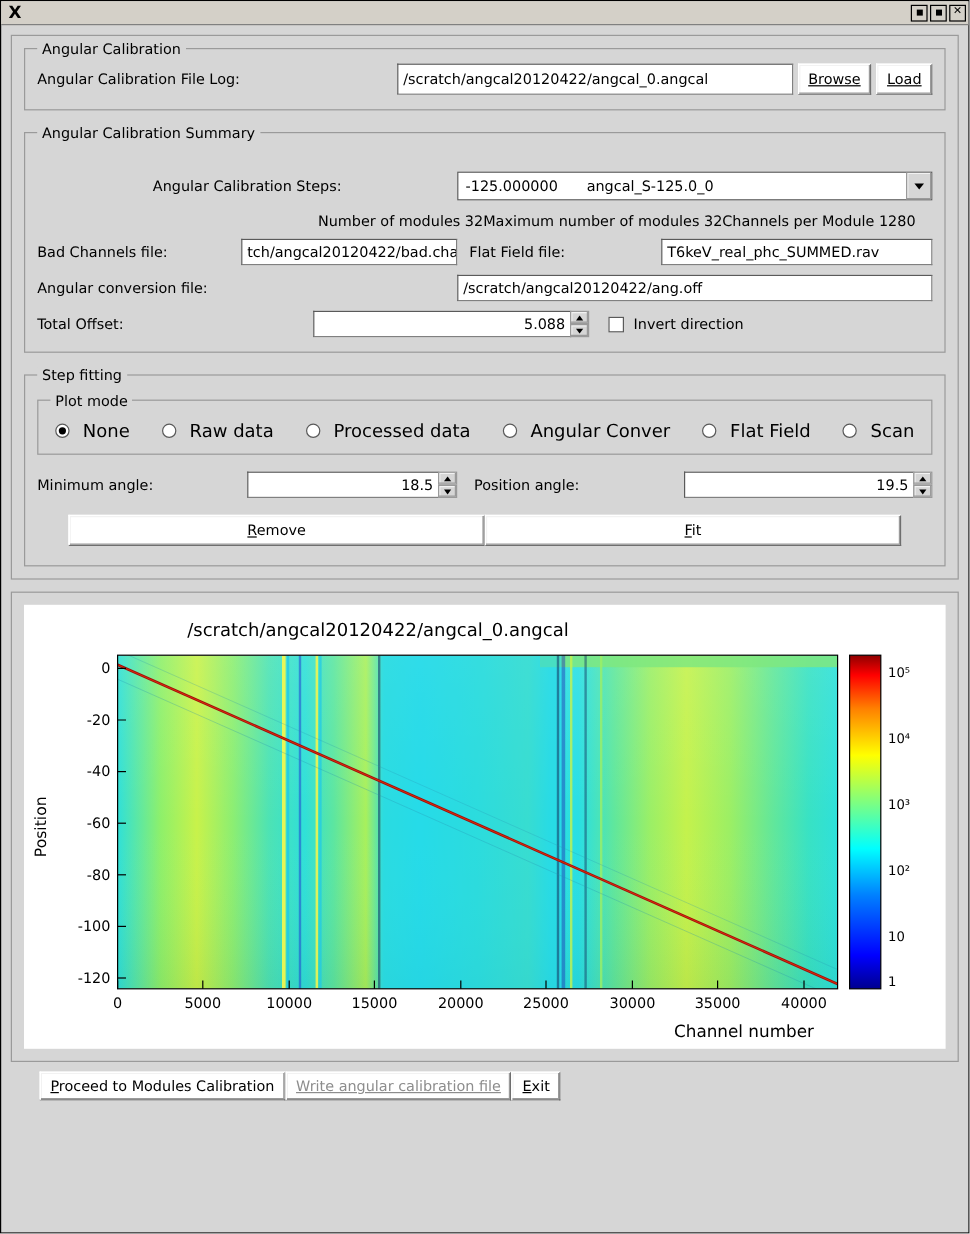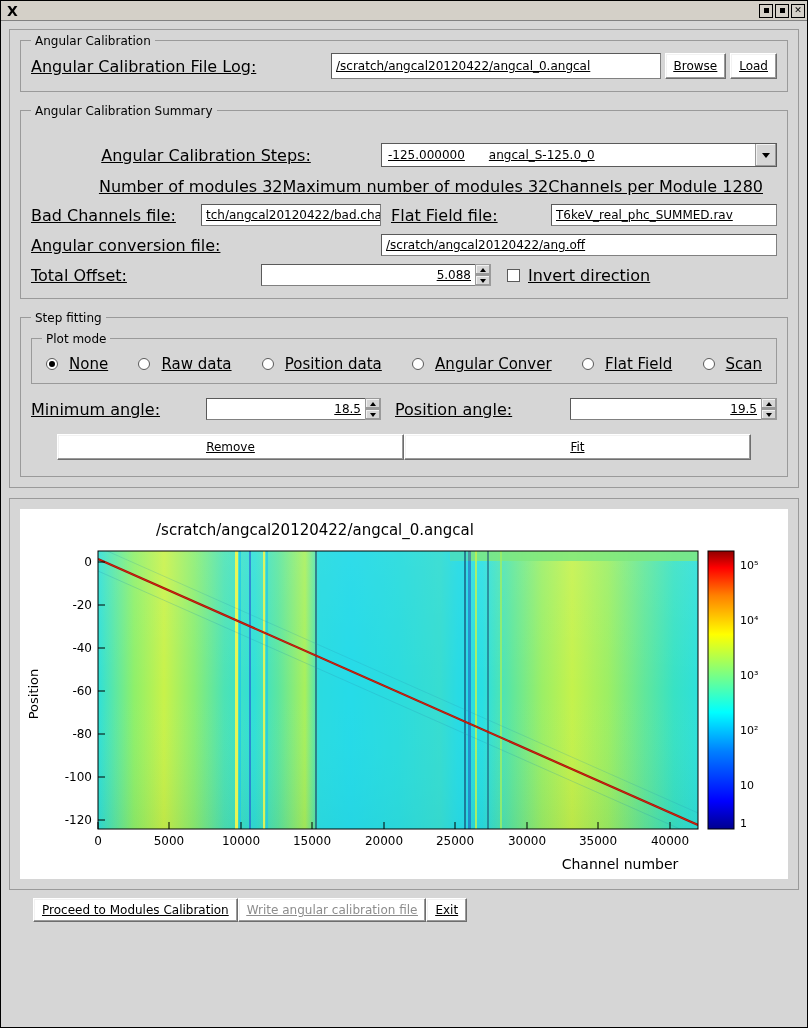--- a/index.html
+++ b/index.html
@@ -67,21 +67,20 @@
   .tbtn .sq {
     width: 5px; height: 5px; background: #000;
   }
   
   .content {
     flex: 1;
     padding: 8px 8px 16px 8px;
     box-sizing: border-box;
     display: flex;
     flex-direction: column;
-    text-decoration: underline;
   }
   .panel {
     background: #d6d6d6;
     border: 1px solid #9a9a9a;
     box-sizing: border-box;
   }
   
   .group {
     position: relative;
     border: 1px solid #9a9a9a;
@@ -96,21 +95,21 @@
     background: #d6d6d6;
     padding: 0 4px;
     font-size: 12px;
   }
   .row {
     display: flex;
     align-items: center;
     margin-bottom: 8px;
   }
   .lbl {
-    font-size: 16px;
+    font-size: 12px;
     white-space: nowrap;
   }
   .field {
     background: #ffffff;
     border: 1px solid #808080;
     border-top-color: #5a5a5a;
     border-left-color: #5a5a5a;
     height: 22px;
     line-height: 20px;
     padding: 0 4px;
@@ -351,21 +350,21 @@
             <div class="radio">
               <span class="dot on"></span>
               <span>None</span>
             </div>
             <div class="radio">
               <span class="dot"></span>
               <span>Raw data</span>
             </div>
             <div class="radio">
               <span class="dot"></span>
-              <span>Position data</span>
+              <span>Processed data</span>
             </div>
             <div class="radio">
               <span class="dot"></span>
               <span>Angular Conver</span>
             </div>
             <div class="radio">
               <span class="dot"></span>
               <span>Flat Field</span>
             </div>
             <div class="radio">

